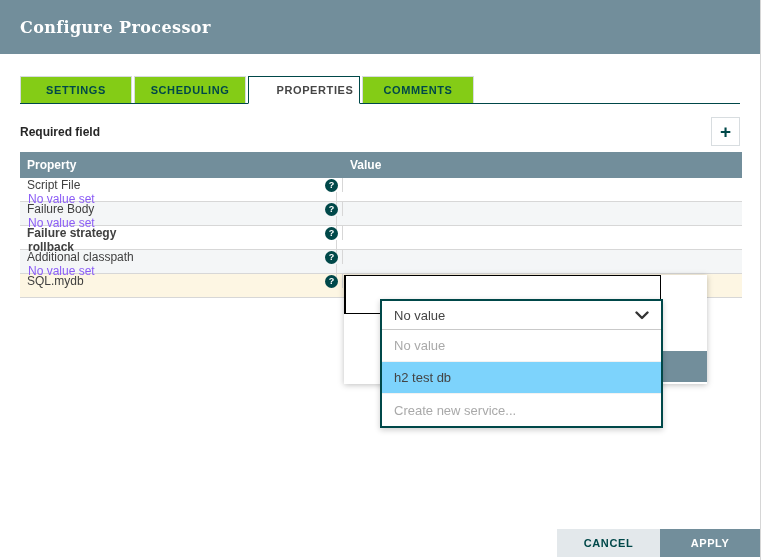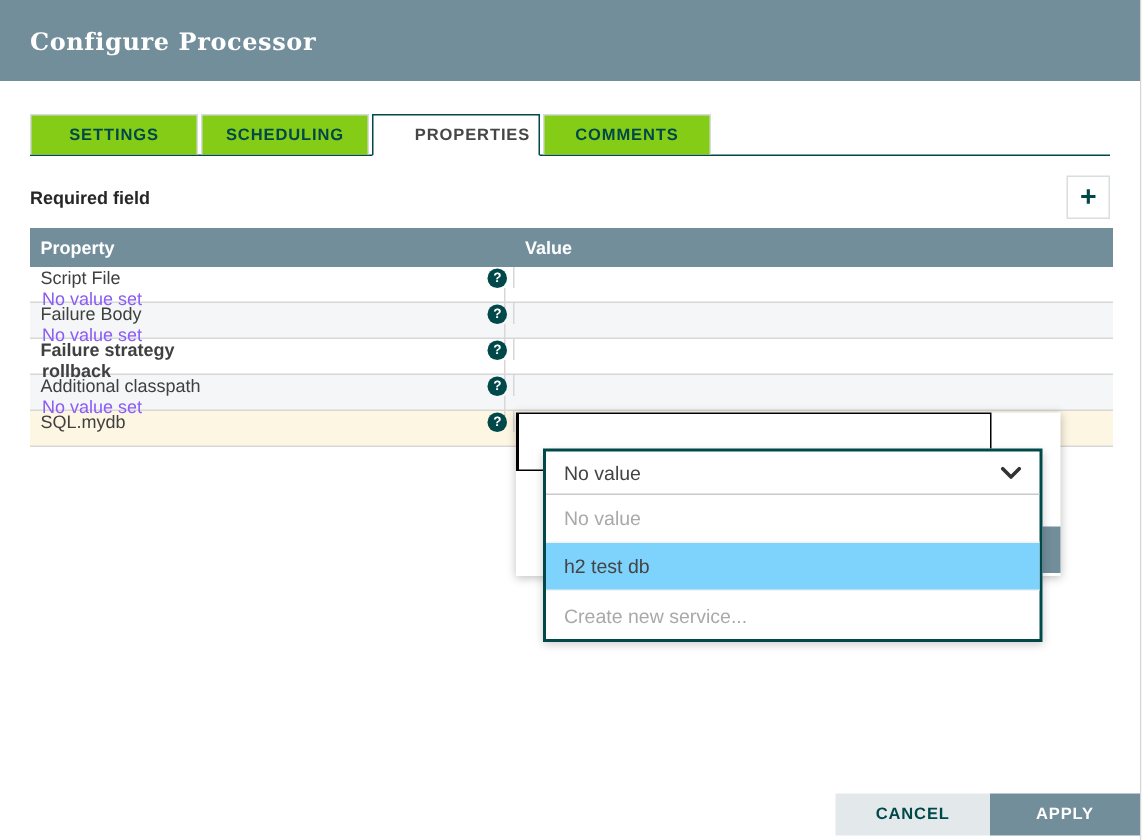--- a/index.html
+++ b/index.html
@@ -96,21 +96,21 @@
     position:absolute; left:0; top:0; width:317px; height:39px;
     background:#ffffff; border:1px solid #000000; border-left-width:2px;
   }
   .editor-ok {
     position:absolute; left:316px; top:76px; width:47px; height:31px;
     background:#728e9b; cursor:pointer;
   }
 
   
   .combo-dropdown {
-    position:absolute; left:362px; top:299px; width:333px;
+    position:absolute; left:380px; top:299px; width:283px;
     background:#ffffff; border:2px solid #004849; z-index:5;
     box-shadow:0 2px 6px rgba(0,0,0,.2);
   }
   .combo-display {
     height:29px; padding:0 12px;
     display:flex; align-items:center; justify-content:space-between;
     font-size:13px; color:#444444; border-bottom:1px solid #c9c9c9;
     cursor:pointer;
   }
   .chevron { display:flex; align-items:center; }

